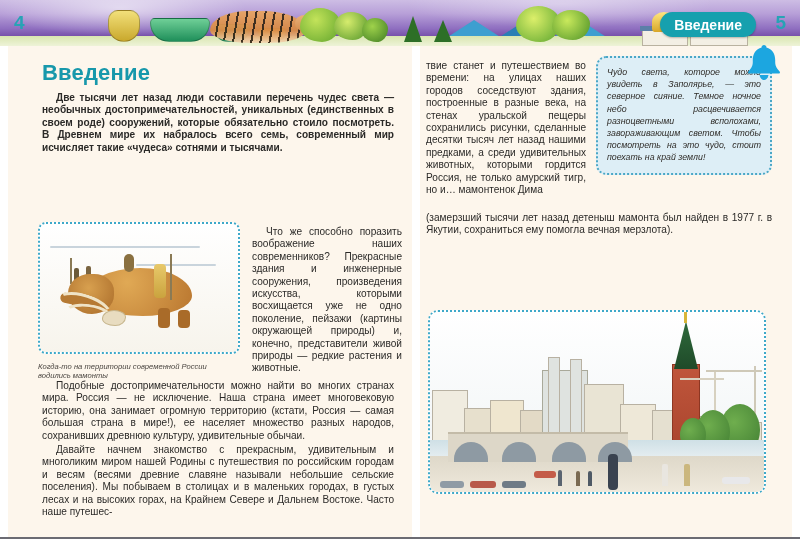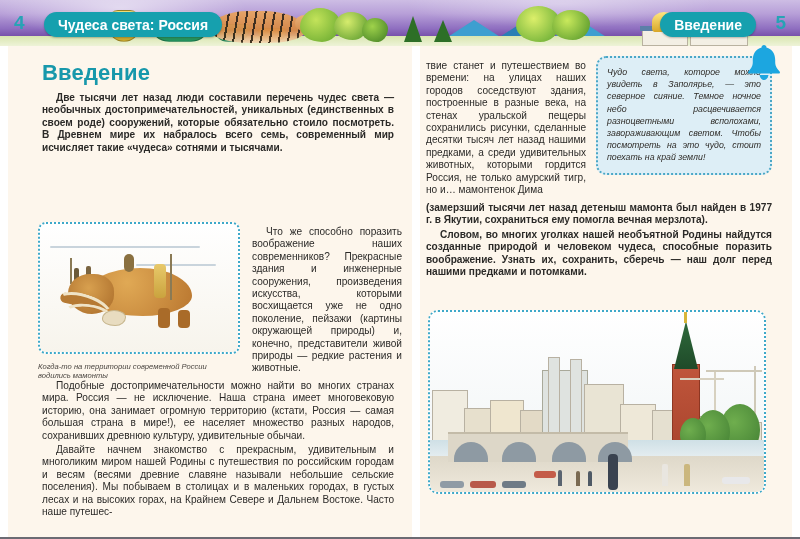--- a/index.html
+++ b/index.html
@@ -149,21 +149,21 @@
     padding:8px 9px 9px 9px;
     box-sizing:border-box;
   }
   .callout .p{
     font-style:italic;font-size:8.8px;line-height:12.2px;color:#2f2c28;text-align:justify;
   }
   .bell{
     position:absolute;right:-14px;top:-16px;width:40px;height:40px;
   }
   .rfull{
-    position:absolute;left:6px;top:156px;width:346px;font-weight:bold;
+    position:absolute;left:6px;top:166px;width:346px;
   }
   .fig-city{
     position:absolute;left:8px;top:264px;width:334px;height:180px;
     background:#ffffff;
     border:2px dotted #3ea9c9;
     border-radius:10px;
     overflow:hidden;
   }
   .cap-city{left:8px;top:451px;width:346px;}
   
@@ -269,21 +269,20 @@
       <div class="wallw" style="left:4px;width:44px;height:16px;"></div>
       <div class="wallw" style="left:52px;width:56px;height:13px;"></div>
       <div class="roof" style="left:2px;bottom:15px;width:48px;height:5px;"></div>
       <div class="roof" style="left:50px;bottom:12px;width:60px;height:5px;"></div>
       <div class="dome" style="left:14px;width:24px;height:20px;"></div>
       <div class="dome" style="left:58px;width:20px;height:18px;bottom:12px;"></div>
       <div class="dome" style="left:84px;width:18px;height:16px;bottom:12px;"></div>
     </div>
 
     <div class="pagenum left">4</div>
-    <div class="runhead left">Чудеса света: Россия</div>
     <div class="runhead right">Введение</div>
     <div class="pagenum right">5</div>
   </div>
 
   <div class="leftstrip"></div>
   <div class="rightstrip"></div>
 
   <div class="page left">
 
     <h1 class="title">Введение</h1>
@@ -334,21 +333,20 @@
     <div class="callout">
       <svg class="bell" viewBox="0 0 40 40">
         <path d="M20 3 C21.6 3 22.6 4.2 22.4 5.6 C28.5 7.2 31.5 12.4 31.2 19.5 C31.0 24.6 33.6 27.4 35.6 29.4 C36.4 30.2 35.9 31.6 34.7 31.6 L5.3 31.6 C4.1 31.6 3.6 30.2 4.4 29.4 C6.4 27.4 9.0 24.6 8.8 19.5 C8.5 12.4 11.5 7.2 17.6 5.6 C17.4 4.2 18.4 3 20 3 Z" fill="#1ca6e0"></path>
         <path d="M15.5 33 C16.2 36.4 18.0 38 20 38 C22.0 38 23.8 36.4 24.5 33 Z" fill="#1ca6e0"></path>
       </svg>
       <p class="p">Чудо света, которое можно увидеть в Заполярье, — это северное сияние. Темное ночное небо расцвечивается разноцветными всполохами, завораживающим светом. Чтобы посмотреть на это чудо, стоит поехать на край земли!</p>
     </div>
 
     <div class="rfull">
       <p class="p">(замерзший тысячи лет назад детеныш мамонта был найден в 1977 г. в Якутии, сохраниться ему помогла вечная мерзлота).</p>
-      <p class="p indent" style="margin-top:2px;">Словом, во многих уголках нашей необъятной Родины найдутся созданные природой и человеком чудеса, способные поразить воображение. Узнать их, сохранить, сберечь — наш долг перед нашими предками и потомками.</p>
     </div>
 
     <div class="fig-city">
       <div class="sky"></div>
 
       <div class="bldg" style="left:2px;width:34px;height:66px;background:#f0ece0;"></div>
       <div class="bldg" style="left:34px;width:28px;height:48px;background:#e7e0cd;"></div>
       <div class="bldg" style="left:60px;width:32px;height:56px;background:#efe6cf;"></div>
       <div class="bldg" style="left:90px;width:26px;height:46px;background:#e3dac6;"></div>
       <div class="bldg" style="left:112px;width:44px;height:86px;background:#dfe3e0;border-color:#a9a99a;"></div>

